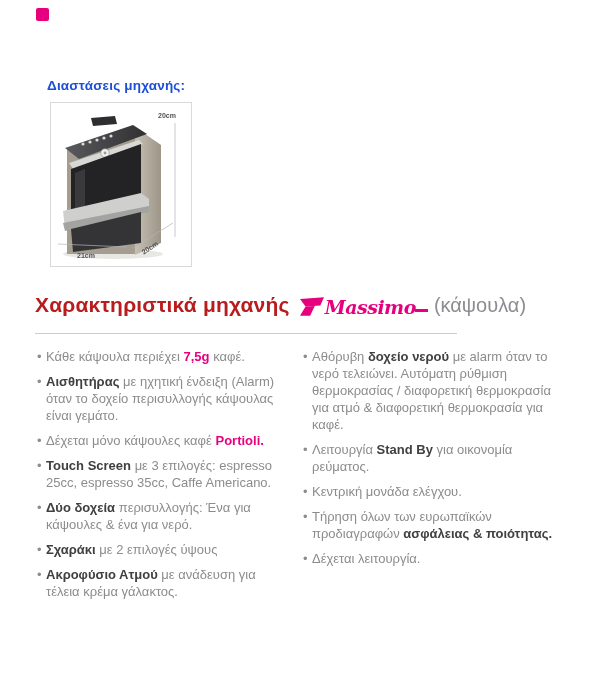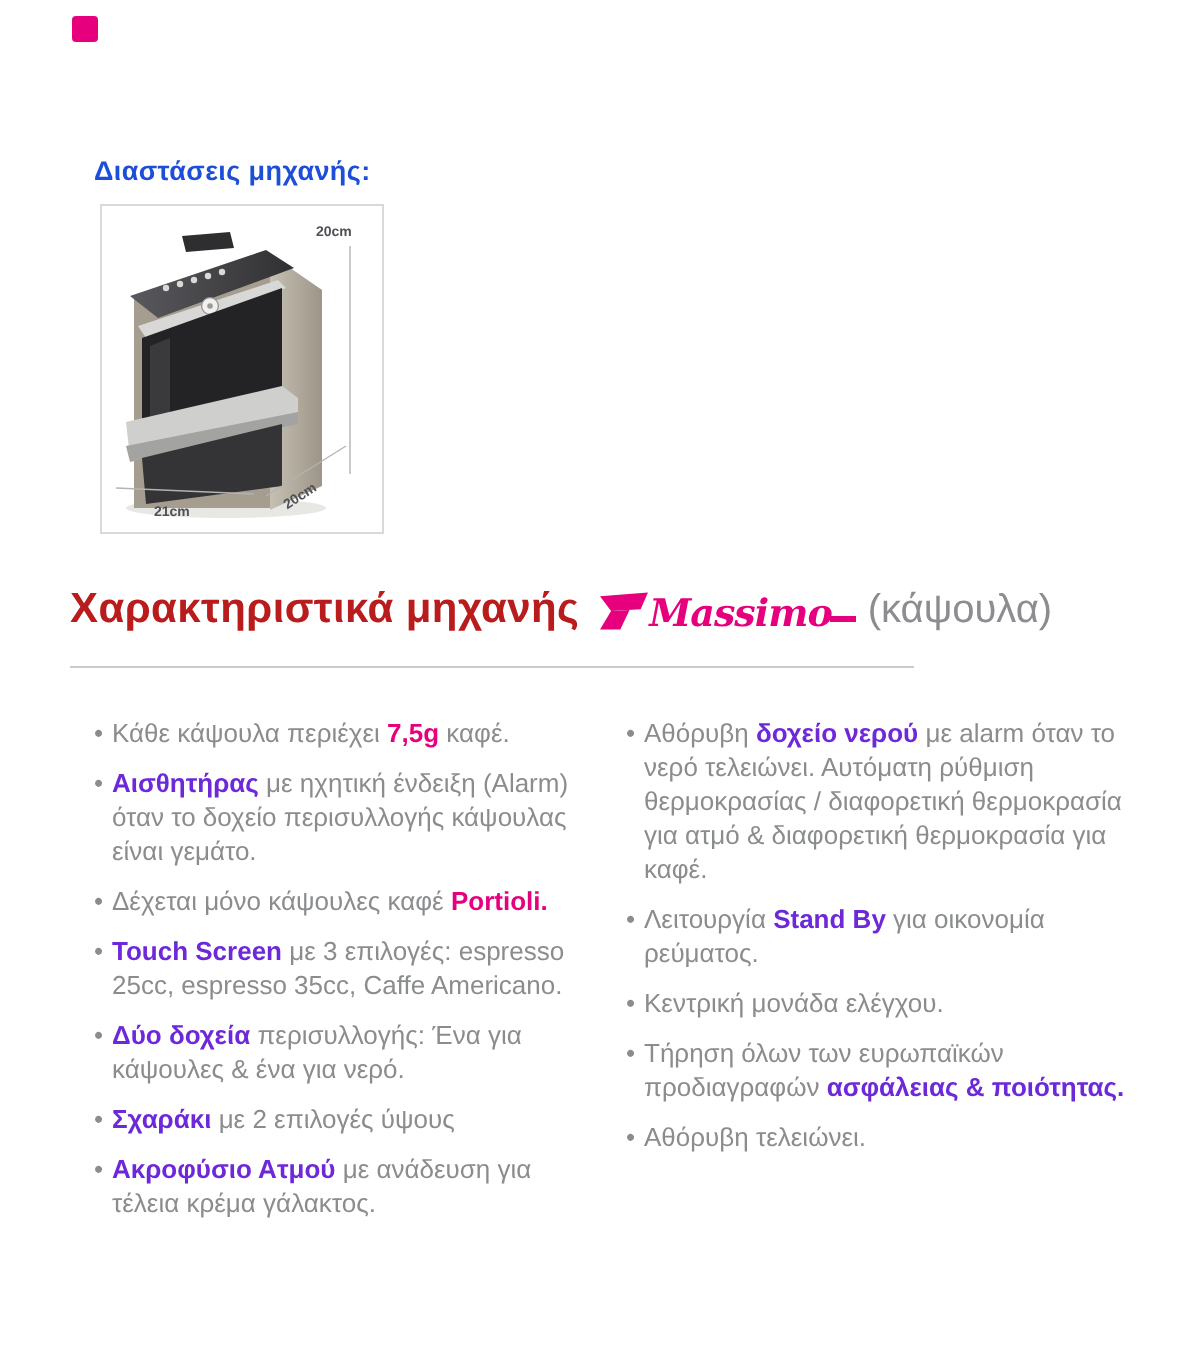--- a/index.html
+++ b/index.html
@@ -28,28 +28,28 @@
   .fh-suffix{font-size:20px;color:#8b8d90;}
   .logo{display:inline-block;margin:0 6px 0 10px;vertical-align:-2px;}
   .logo-flag{display:inline-block;vertical-align:-2px;margin-right:1px;}
   .logo-text{
     font-family:"DejaVu Serif", serif;font-style:italic;font-weight:bold;
     font-size:19px;color:#e6007e;letter-spacing:-.5px;
   }
   .logo-tail{display:inline-block;width:13px;height:3px;background:#e6007e;margin-bottom:2px;margin-left:-1px;}
   .divider{position:absolute;left:35px;top:333px;width:422px;height:1px;background:#cacbcd;}
   ul.col{
-    position:absolute;margin:12px;padding:0;list-style:none;
+    position:absolute;margin:2px;padding:0;list-style:none;
     font-size:13px;line-height:17px;color:#8a8c8e;
   }
   ul.col-left{left:35px;top:346px;width:245px;}
   ul.col-right{left:301px;top:346px;width:262px;}
   ul.col li{position:relative;padding-left:9px;margin-bottom:8px;}
   ul.col li::before{content:"\2022";position:absolute;left:0;top:0;color:#8a8c8e;}
-  .seg-bold{font-weight:bold;color:#6d28d9;}
+  .seg-bold{font-weight:bold;color:#404040;}
   .seg-accent{font-weight:bold;color:#e6007e;}
 </style>
 </head>
 <body>
 
 <div class="page">
 
   <div class="brand-mark"></div>
 
   <div class="dim-heading">Διαστάσεις μηχανής:</div>
@@ -124,16 +124,16 @@
       <li><span class="seg-bold">Touch Screen</span><span> με 3 επιλογές: espresso 25cc, espresso 35cc, Caffe Americano.</span></li>
       <li><span class="seg-bold">Δύο δοχεία</span><span> περισυλλογής: Ένα για κάψουλες &amp; ένα για νερό.</span></li>
       <li><span class="seg-bold">Σχαράκι</span><span> με 2 επιλογές ύψους</span></li>
       <li><span class="seg-bold">Ακροφύσιο Ατμού</span><span> με ανάδευση για τέλεια κρέμα γάλακτος.</span></li>
     </ul>
   <ul class="col col-right">
       <li><span>Αθόρυβη </span><span class="seg-bold">δοχείο νερού</span><span> με alarm όταν το νερό τελειώνει. Αυτόματη ρύθμιση θερμοκρασίας / διαφορετική θερμοκρασία για ατμό &amp; διαφορετική θερμοκρασία για καφέ.</span></li>
       <li><span>Λειτουργία </span><span class="seg-bold">Stand By</span><span> για οικονομία ρεύματος.</span></li>
       <li><span>Κεντρική μονάδα ελέγχου.</span></li>
       <li><span>Τήρηση όλων των ευρωπαϊκών προδιαγραφών </span><span class="seg-bold">ασφάλειας &amp; ποιότητας.</span></li>
-      <li><span>Αθόρυβη τελειώνει.</span></li>
+      <li><span>Δέχεται λειτουργία.</span></li>
     </ul>
 
 </div>
 
 </body></html>

